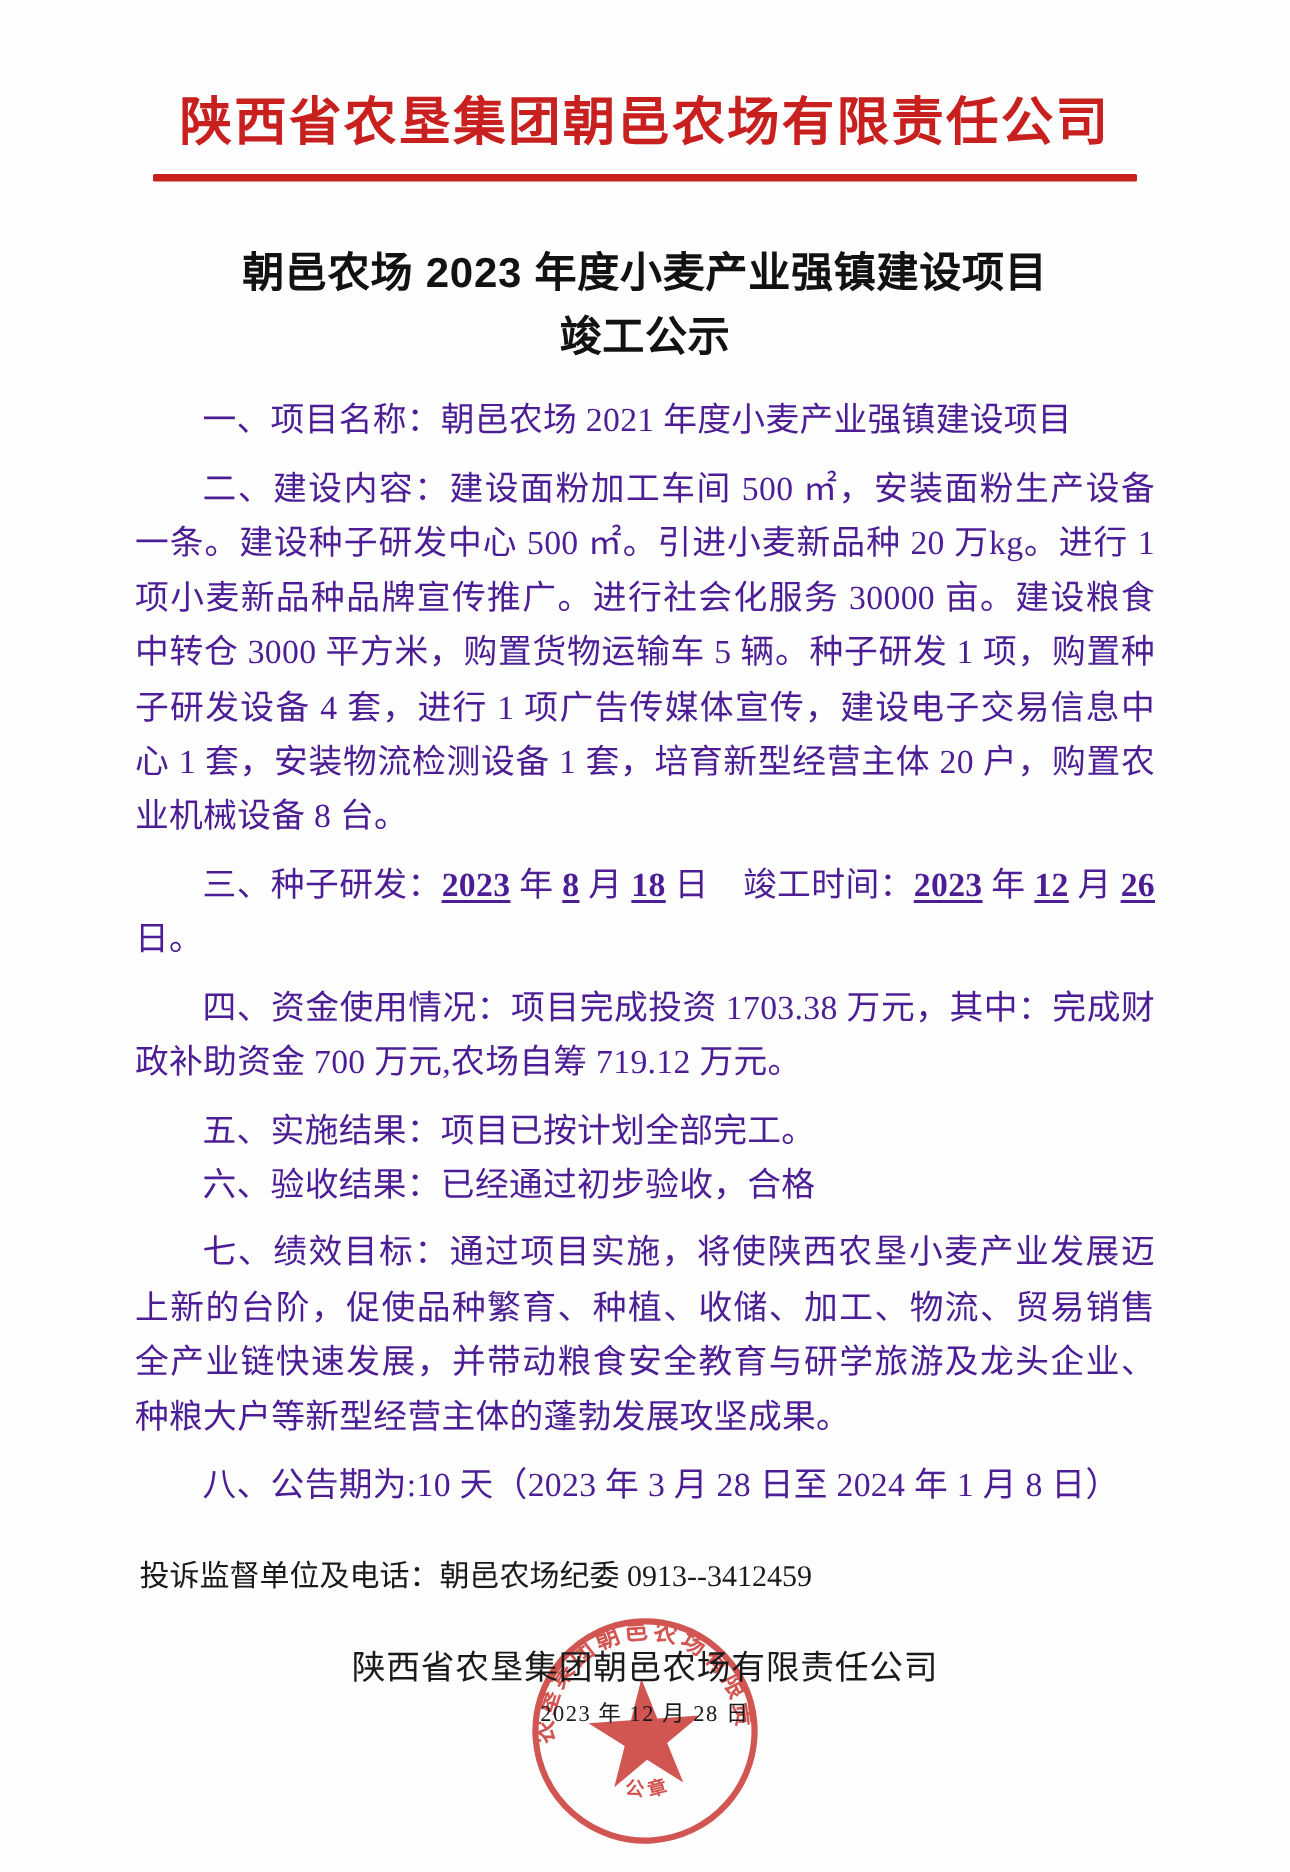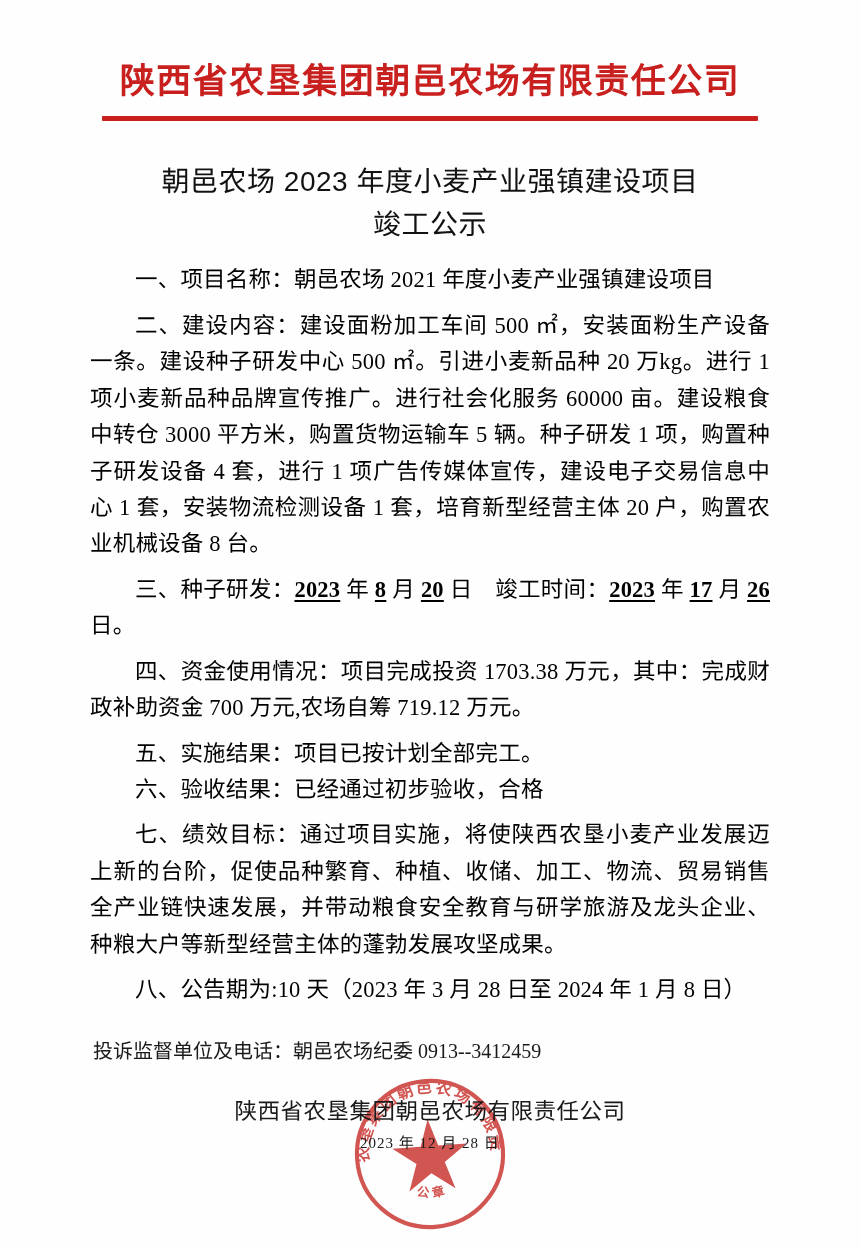--- a/index.html
+++ b/index.html
@@ -46,21 +46,21 @@
     background: #c8201e;
     border-radius: 1px;
   }
 
   
   .doc-title {
     margin: 40px auto 0 auto;
     width: 680px;
     text-align: center;
     font-family: "Liberation Sans", "DejaVu Sans", sans-serif;
-    font-weight: 400;
+    font-weight: 700;
     font-size: 28px;
     line-height: 1.52;
     letter-spacing: 0.5px;
     color: #121212;
   }
   .doc-title .line2 {
     display: block;
   }
 
   
@@ -68,21 +68,21 @@
     margin: 16px auto 0 auto;
     width: 680px;
   }
   p.para {
     margin: 0;
     font-size: 22.5px;
     line-height: 1.62;
     text-align: justify;
     text-justify: inter-character;
     letter-spacing: 0.2px;
-    color: #000000;
+    color: #4c1d95;
   }
   p.indent {
     text-indent: 2em;
   }
   p.gap {
     margin-top: 9px;
   }
   .u {
     text-decoration: underline;
     text-underline-offset: 3px;
@@ -146,23 +146,23 @@
 
   <div class="doc-title">
     <span>朝邑农场 2023 年度小麦产业强镇建设项目</span>
     <span class="line2">竣工公示</span>
   </div>
 
   <div class="body-block">
 
     <p class="para indent gap">一、项目名称：朝邑农场 2021 年度小麦产业强镇建设项目</p>
 
-    <p class="para indent gap">二、建设内容：建设面粉加工车间 500 ㎡，安装面粉生产设备一条。建设种子研发中心 500 ㎡。引进小麦新品种 20 万kg。进行 1 项小麦新品种品牌宣传推广。进行社会化服务 60000 亩。建设粮食中转仓 3000 平方米，购置货物运输车 5 辆。种子研发 1 项，购置种子研发设备 4 套，进行 1 项广告传媒体宣传，建设电子交易信息中心 1 套，安装物流检测设备 1 套，培育新型经营主体 20 户，购置农业机械设备 8 台。</p>
+    <p class="para indent gap">二、建设内容：建设面粉加工车间 500 ㎡，安装面粉生产设备一条。建设种子研发中心 500 ㎡。引进小麦新品种 20 万kg。进行 1 项小麦新品种品牌宣传推广。进行社会化服务 30000 亩。建设粮食中转仓 3000 平方米，购置货物运输车 5 辆。种子研发 1 项，购置种子研发设备 4 套，进行 1 项广告传媒体宣传，建设电子交易信息中心 1 套，安装物流检测设备 1 套，培育新型经营主体 20 户，购置农业机械设备 8 台。</p>
 
-    <p class="para indent gap"><span>三、种子研发：</span><span class="u">2023</span><span> 年 </span><span class="u">8</span><span> 月 </span><span class="u">20</span><span> 日</span><span>　竣工时间：</span><span class="u">2023</span><span> 年 </span><span class="u">17</span><span> 月 </span><span class="u">26</span><span> 日。</span></p>
+    <p class="para indent gap"><span>三、种子研发：</span><span class="u">2023</span><span> 年 </span><span class="u">8</span><span> 月 </span><span class="u">18</span><span> 日</span><span>　竣工时间：</span><span class="u">2023</span><span> 年 </span><span class="u">12</span><span> 月 </span><span class="u">26</span><span> 日。</span></p>
 
     <p class="para indent gap">四、资金使用情况：项目完成投资 1703.38 万元，其中：完成财政补助资金 700 万元,农场自筹 719.12 万元。</p>
 
     <p class="para indent gap">五、实施结果：项目已按计划全部完工。</p>
 
     <p class="para indent">六、验收结果：已经通过初步验收，合格</p>
 
     <p class="para indent gap">七、绩效目标：通过项目实施，将使陕西农垦小麦产业发展迈上新的台阶，促使品种繁育、种植、收储、加工、物流、贸易销售全产业链快速发展，并带动粮食安全教育与研学旅游及龙头企业、种粮大户等新型经营主体的蓬勃发展攻坚成果。</p>
 
     <p class="para indent gap">八、公告期为:10 天（2023 年 3 月 28 日至 2024 年 1 月 8 日）</p>

